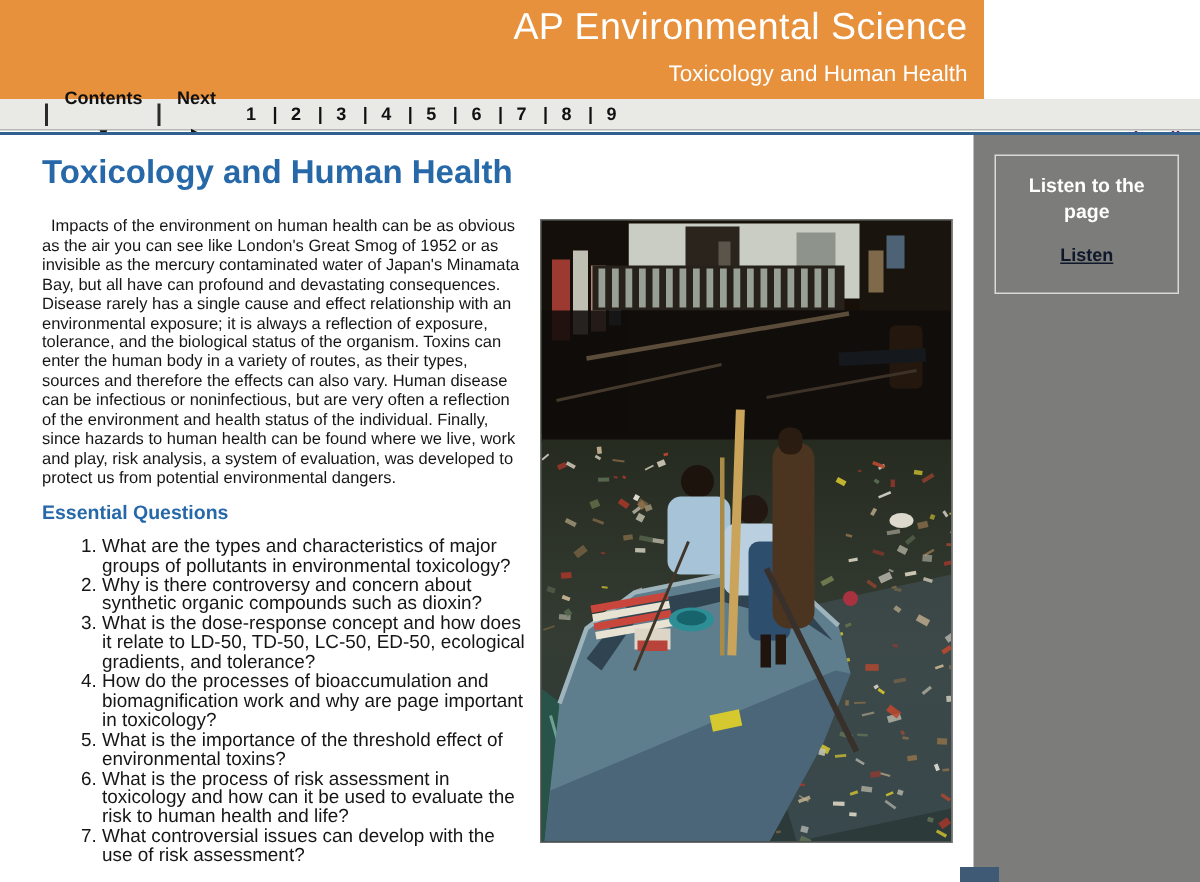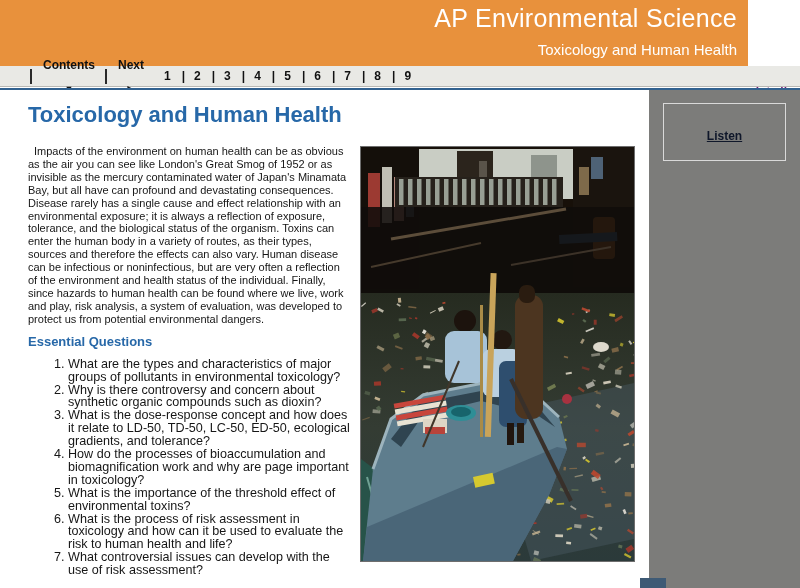--- a/index.html
+++ b/index.html
@@ -1,21 +1,21 @@
 <!DOCTYPE html>
 <html><head>
 <meta charset="utf-8">
 <style>
   * { box-sizing: border-box; margin: 0; padding: 0; }
   html,body { width:800px; height:588px; overflow:hidden; background:#fff;
               font-family:"Liberation Sans", sans-serif; }
   .page { position:relative; width:800px; height:588px; overflow:hidden; background:#fff; }
 
   
-  .header { position:absolute; top:0; left:0; width:748px; height:66px;
+  .header { position:absolute; top:0; left:0; width:656px; height:66px;
             background:#E8913C; color:#fff; text-align:right; padding:4px 11px 0 0; }
   .header .title { font-size:25px; font-weight:400; letter-spacing:0.3px; line-height:28px; }
   .header .subtitle { font-size:15px; font-weight:400; margin-top:9px; }
 
   
   .navbar { position:absolute; top:66px; left:0; width:800px; height:21px;
             background:#E9E9E5; border-bottom:1px solid #b8b8b4;
             display:flex; align-items:center; font-size:12px; font-weight:bold;
             color:#111; padding-left:30px; }
   .vsep { display:inline-block; width:0; height:15px; border-left:2px solid #2a2a2a; margin:0 9px 0 0; }
@@ -346,18 +346,19 @@
         <li>What is the dose-response concept and how does it relate to LD-50, TD-50, LC-50, ED-50, ecological gradients, and tolerance?</li>
         <li>How do the processes of bioaccumulation and biomagnification work and why are page important in toxicology?</li>
         <li>What is the importance of the threshold effect of environmental toxins?</li>
         <li>What is the process of risk assessment in toxicology and how can it be used to evaluate the risk to human health and life?</li>
         <li>What controversial issues can develop with the use of risk assessment?</li>
       </ol>
   </main>
 
   <aside class="sidebar">
     <div class="listen-box">
+      <div class="listen-title">Listen to the page</div>
       <a href="#" class="listen-link">Listen</a>
     </div>
   </aside>
 
   <button class="scroll-corner"></button>
 </div>
 
 </body></html>

